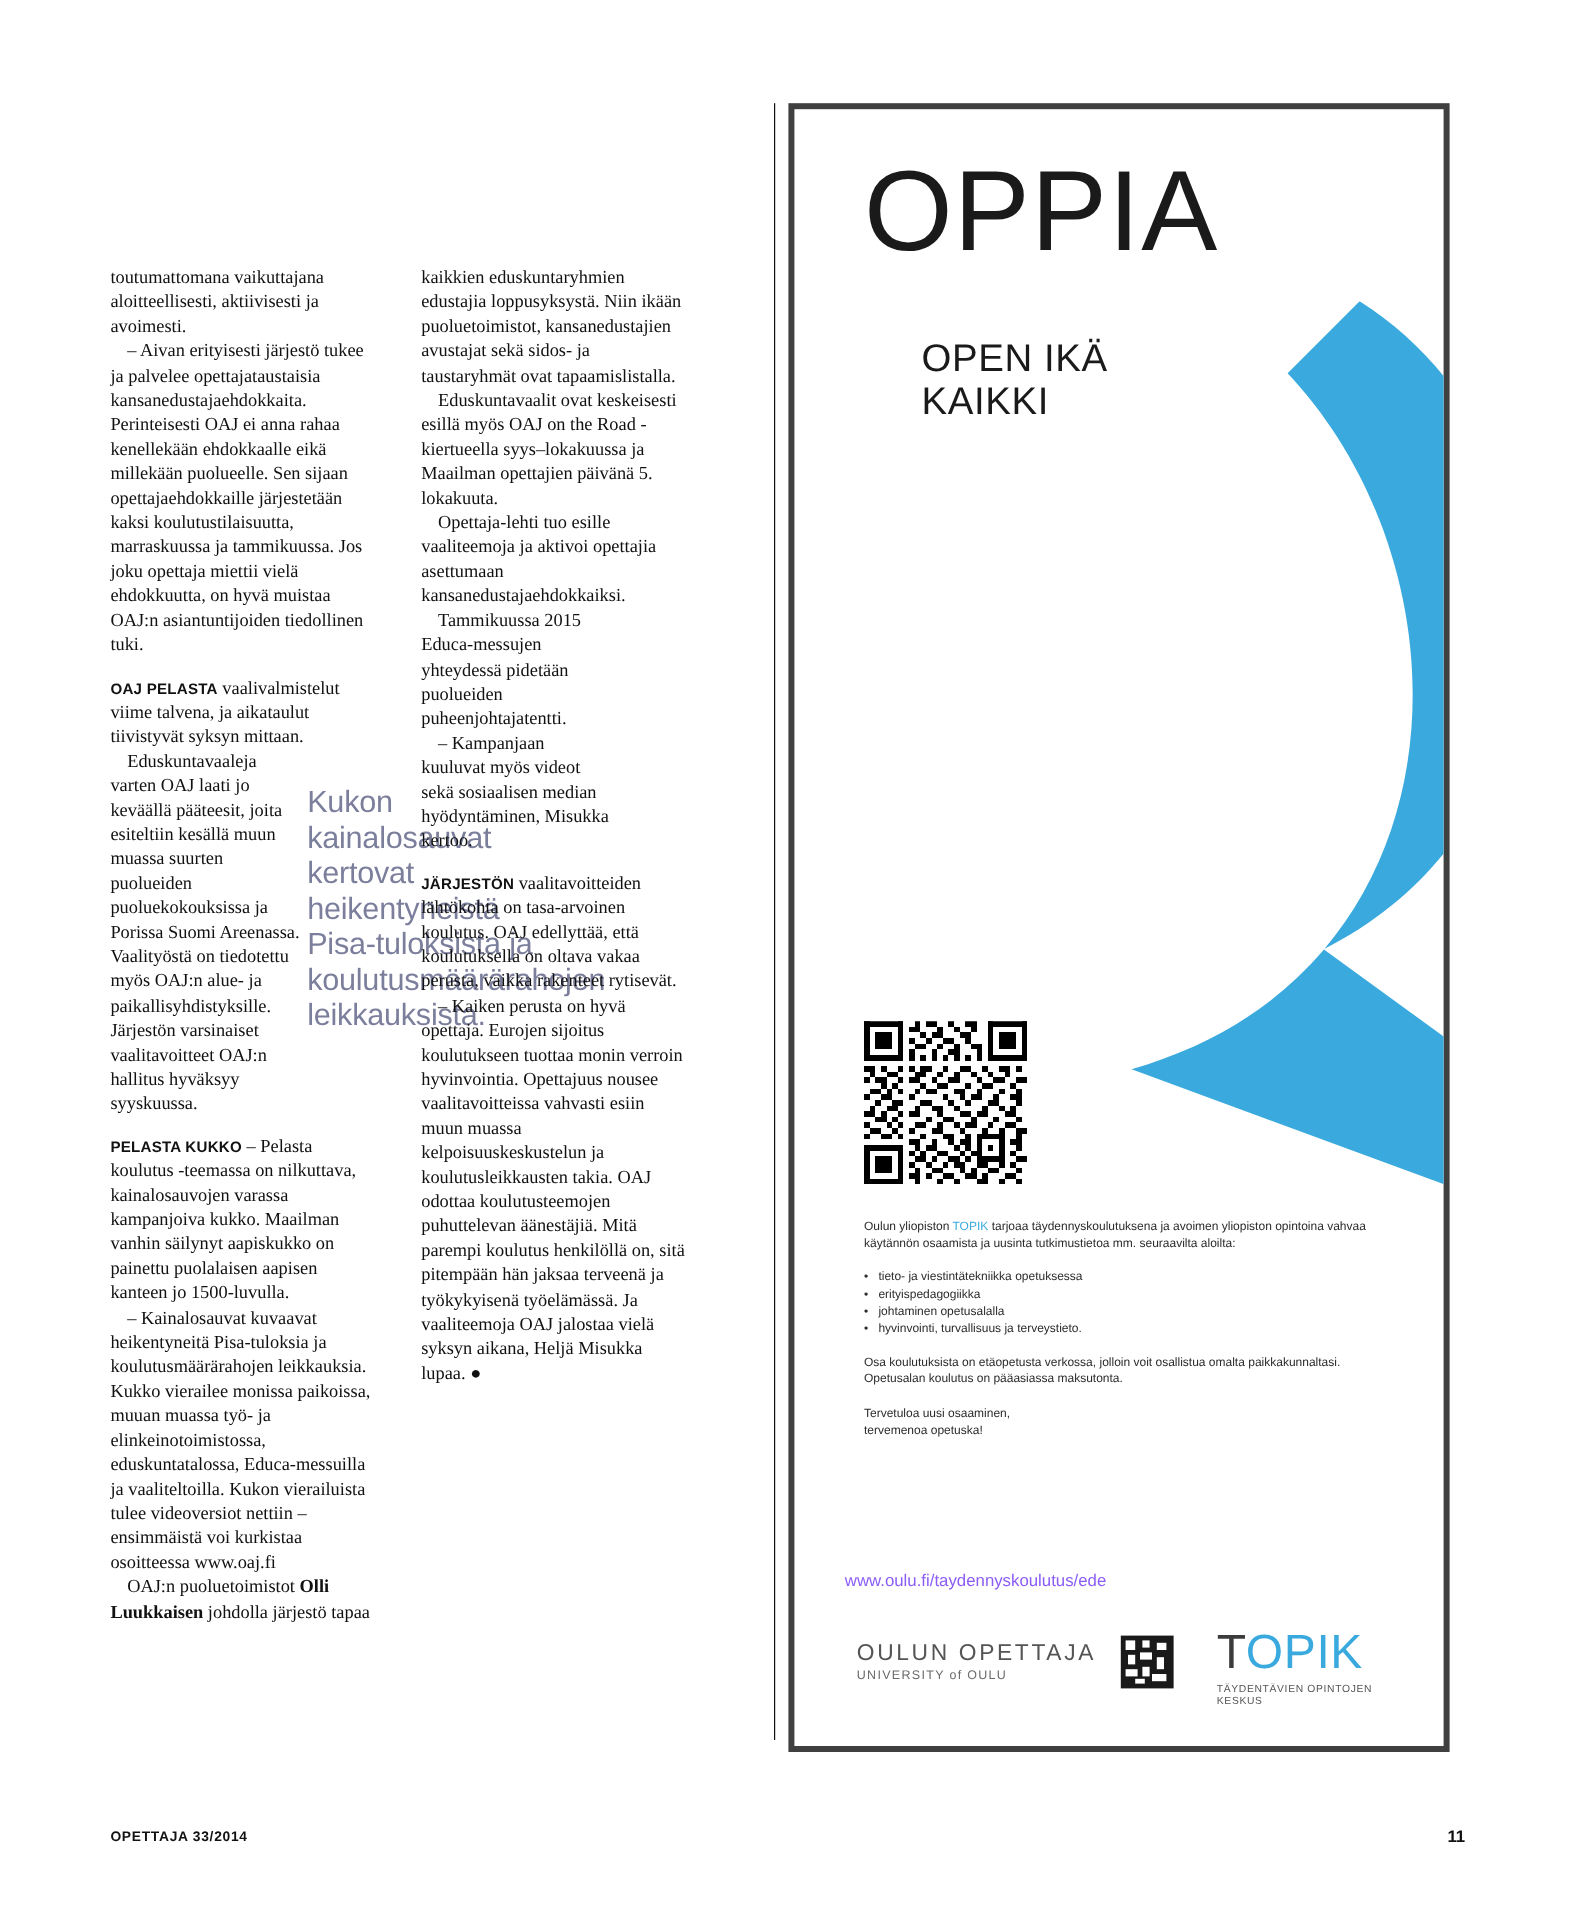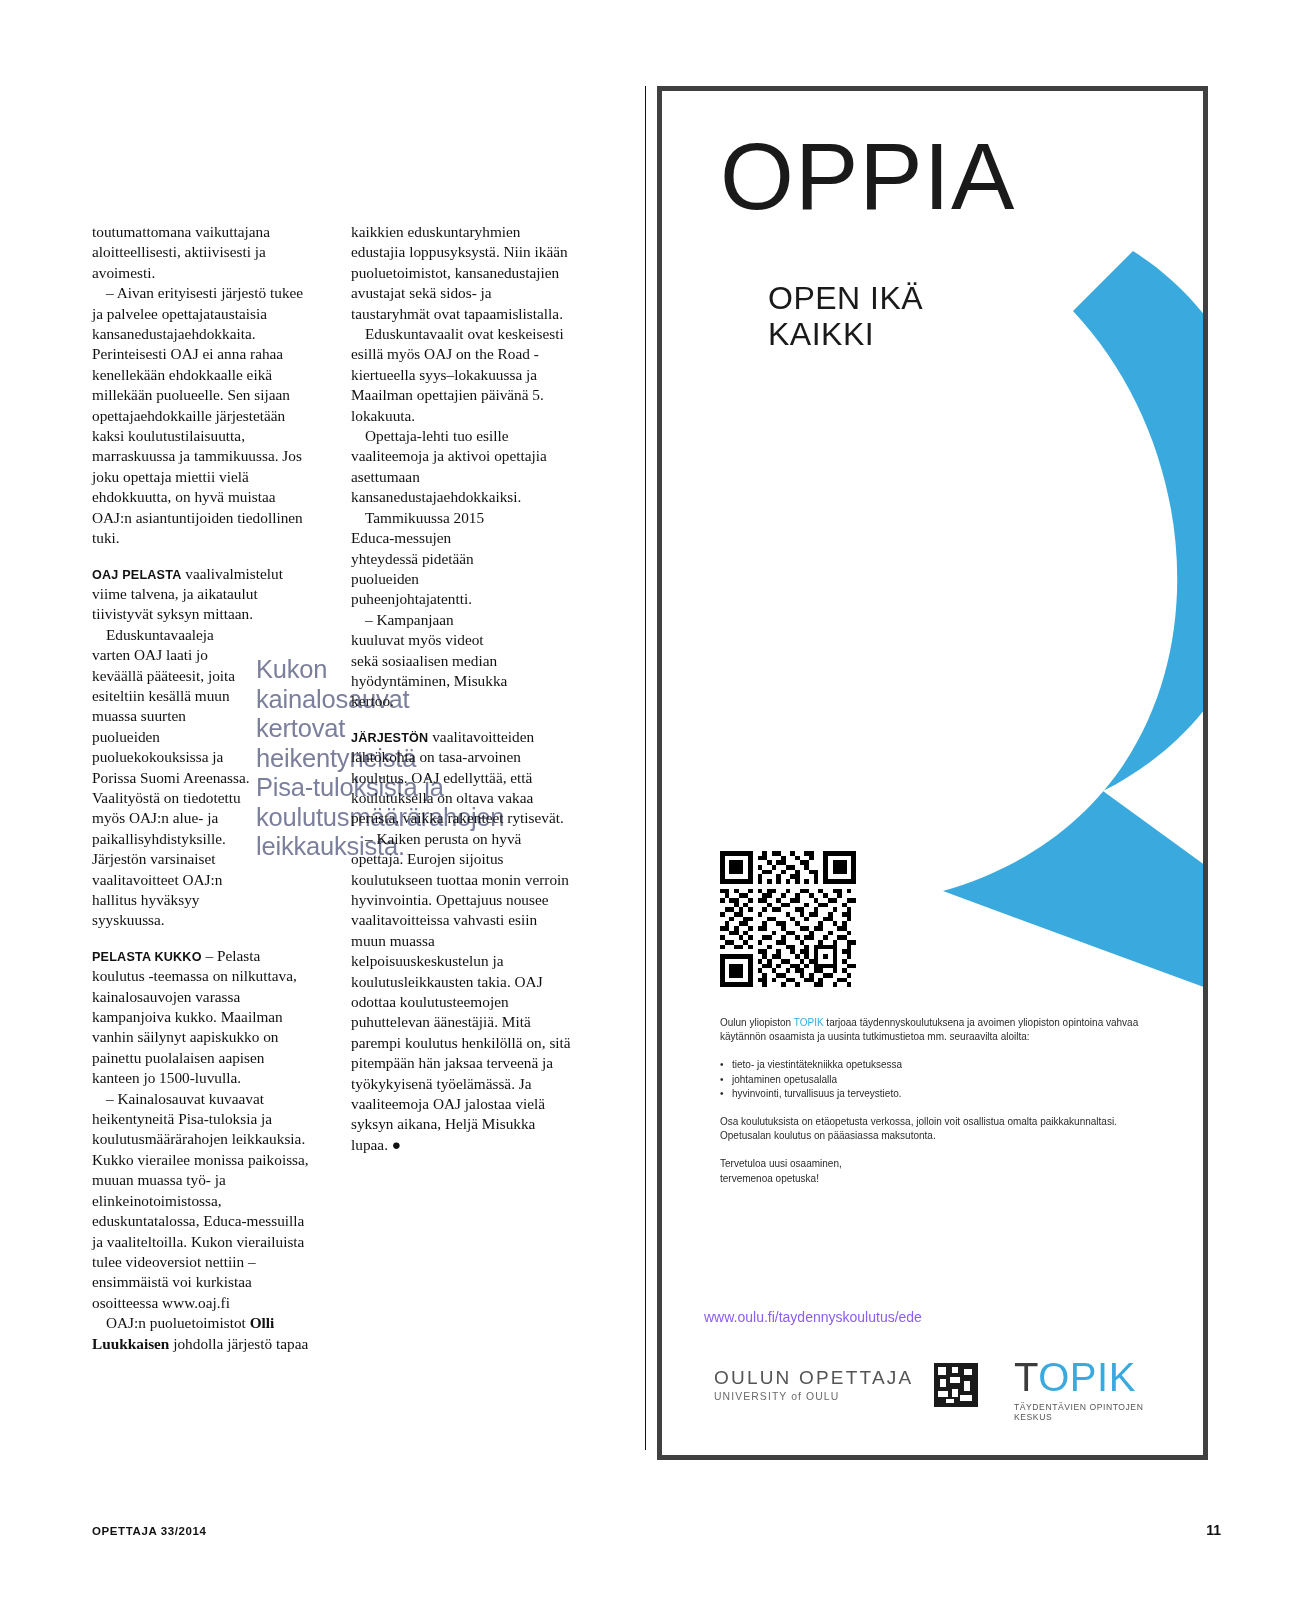--- a/index.html
+++ b/index.html
@@ -492,20 +492,21 @@
           <rect x="20" y="28" width="2" height="1"></rect>
         <rect x="24" y="28" width="1" height="1"></rect>
           <rect x="27" y="28" width="1" height="1"></rect>
       </g>
     </svg>
 
     <div class="ad-body">
       <p><span>Oulun yliopiston </span><span class="brandblue">TOPIK</span><span> tarjoaa täydennyskoulutuksena ja avoimen yliopiston opintoina vahvaa käytännön osaamista ja uusinta tutkimustietoa mm. seuraavilta aloilta:</span></p>
       <ul>
         <li>tieto- ja viestintätekniikka opetuksessa</li>
+        <li>erityispedagogiikka</li>
         <li>johtaminen opetusalalla</li>
         <li>hyvinvointi, turvallisuus ja terveystieto.</li>
       </ul>
       <p>Osa koulutuksista on etäopetusta verkossa, jolloin voit osallistua omalta paikkakunnaltasi. Opetusalan koulutus on pääasiassa maksutonta.</p>
       <p>
         <span>Tervetuloa uusi osaaminen,</span><br>
         <span>tervemenoa opetuska!</span>
       </p>
     </div>
 

